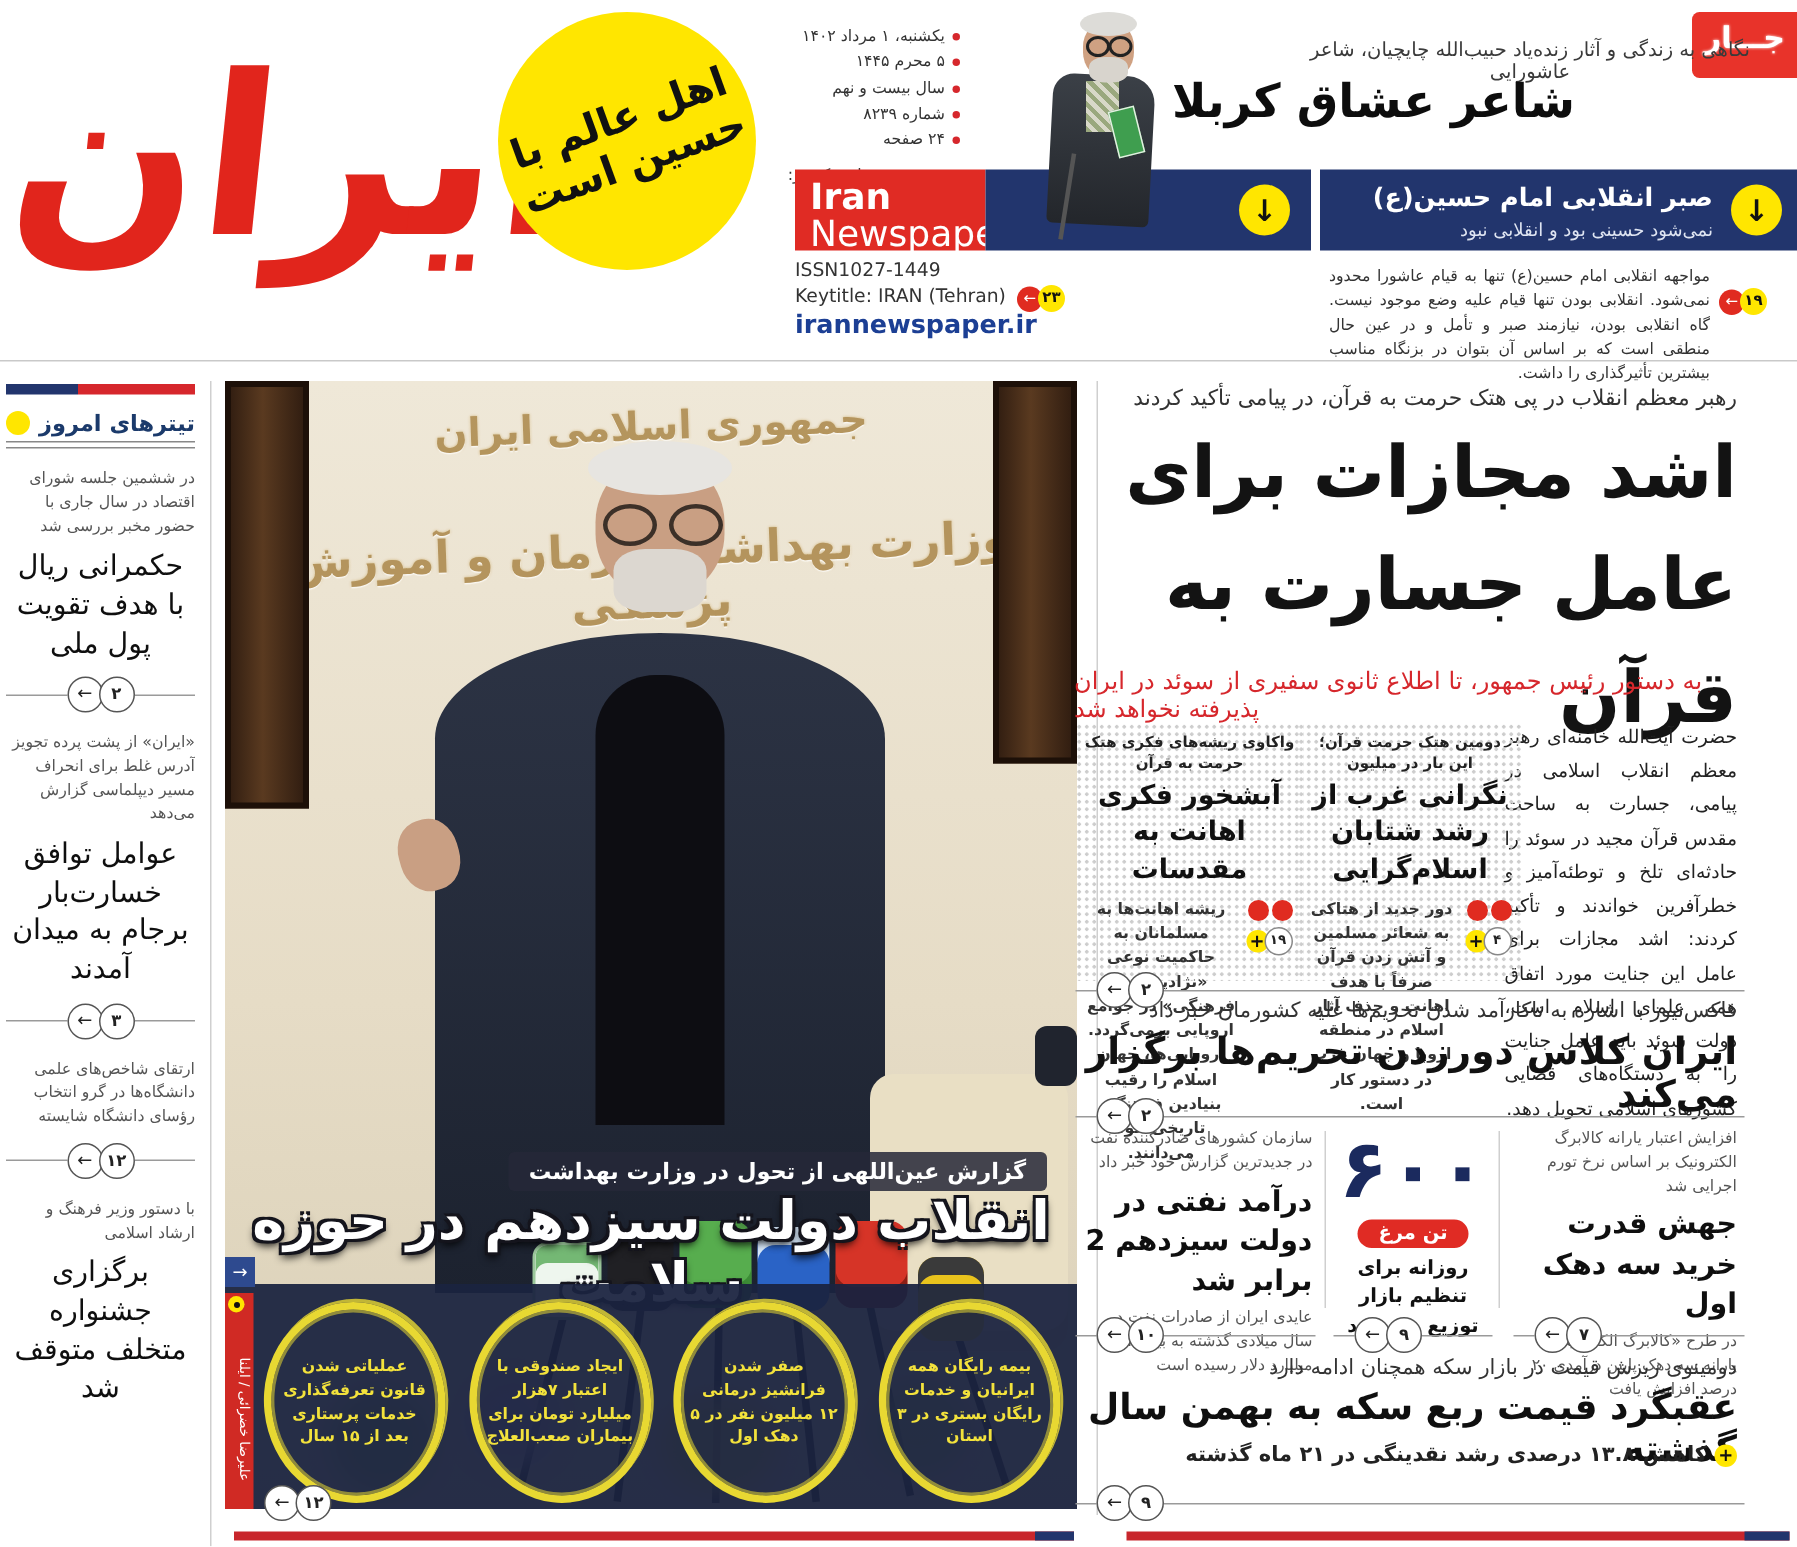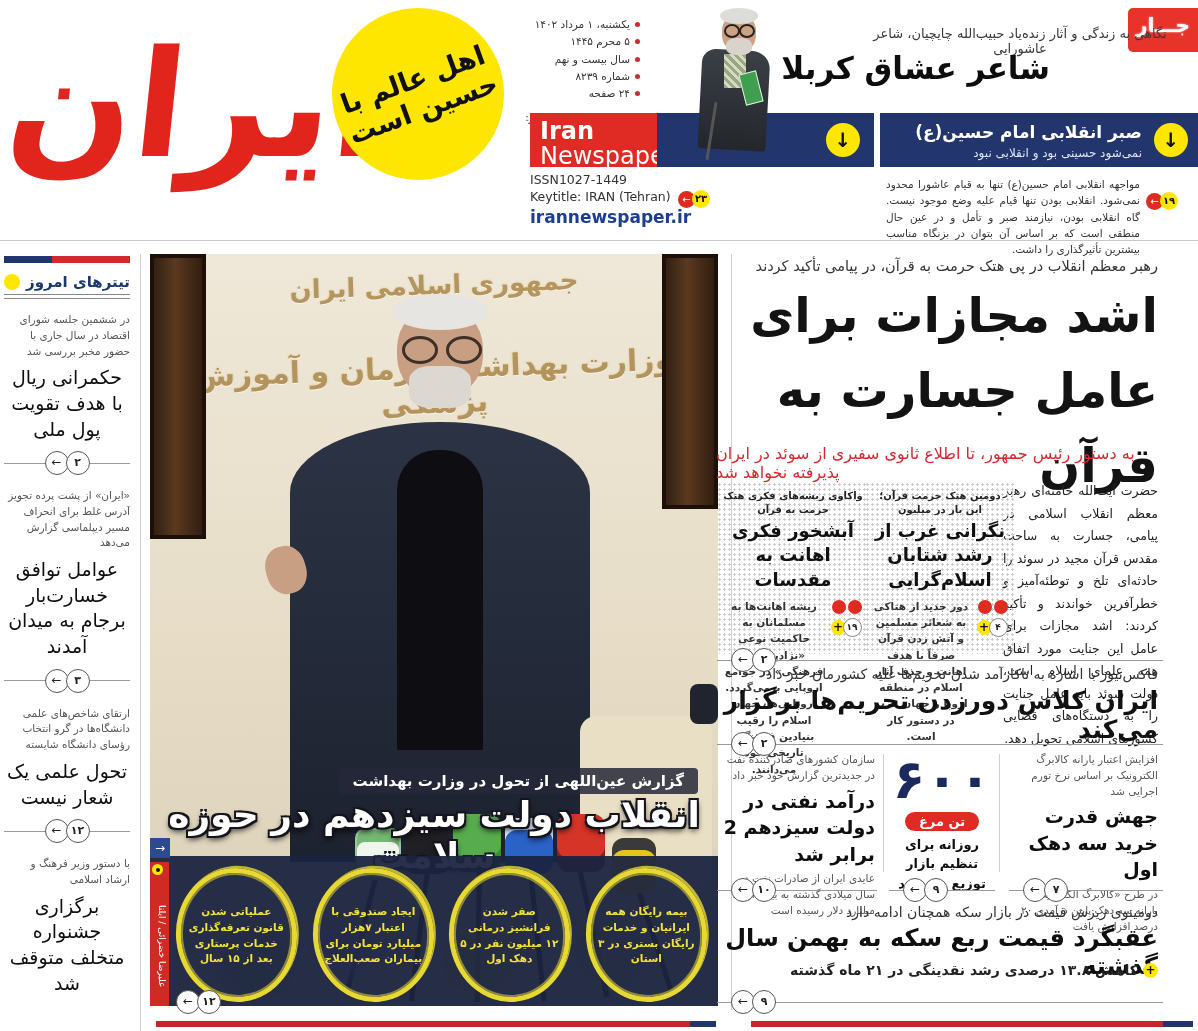--- a/index.html
+++ b/index.html
@@ -222,21 +222,20 @@
       <div class="marker">
         <span class="mline mgrow"></span>
           <span class="mcirc">←</span>
         <span class="mcirc num">۳</span>
         <span class="mline mgrow"></span>
       </div>
     </div>
 
     <div>
       <div class="sb-kicker">ارتقای شاخص‌های علمی دانشگاه‌ها در گرو انتخاب رؤسای دانشگاه شایسته</div>
-      <div class="sb-h">تحول علمی یک شعار نیست</div>
       <div class="marker">
         <span class="mline mgrow"></span>
           <span class="mcirc">←</span>
         <span class="mcirc num">۱۲</span>
         <span class="mline mgrow"></span>
       </div>
     </div>
 
     <div>
       <div class="sb-kicker">با دستور وزیر فرهنگ و ارشاد اسلامی</div>

